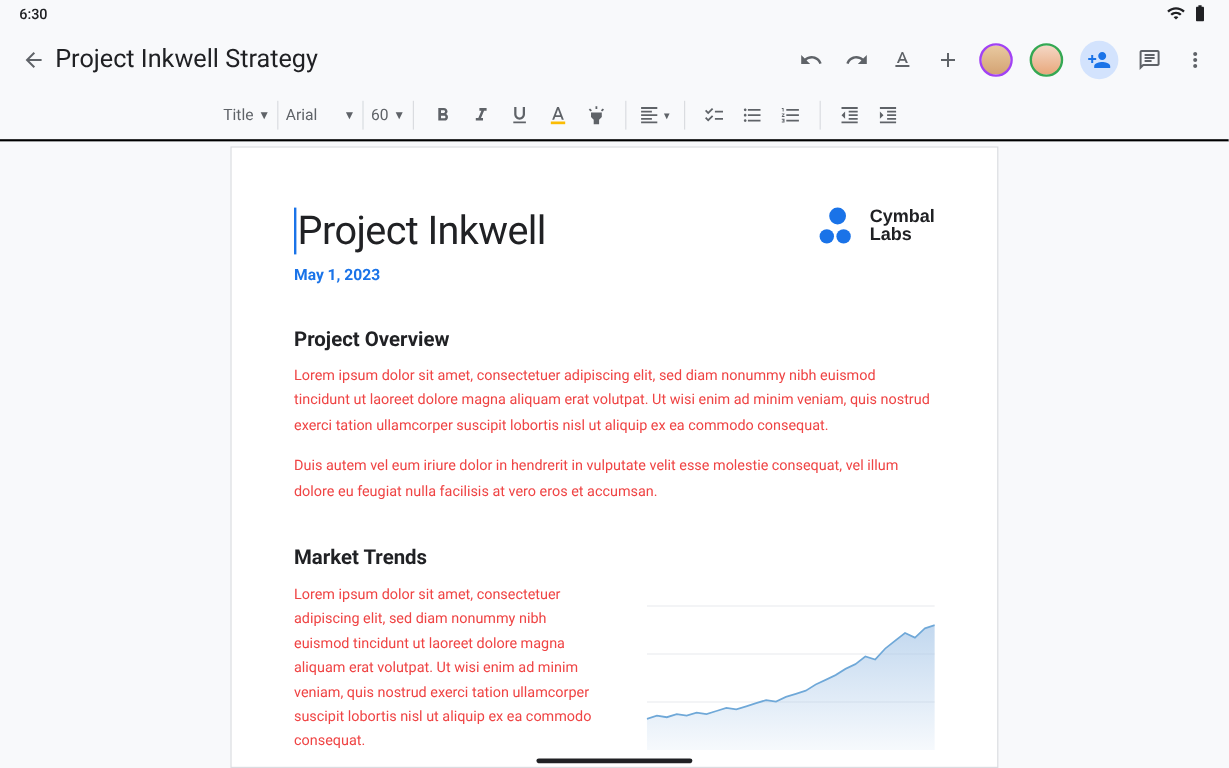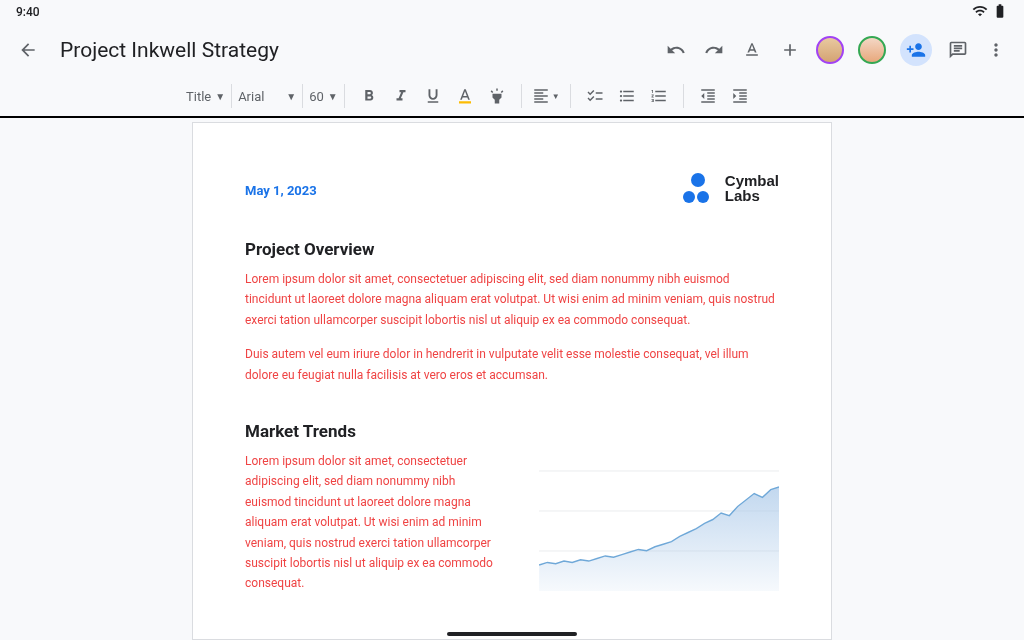--- a/index.html
+++ b/index.html
@@ -1,20 +1,20 @@
 <!DOCTYPE html>
 <html><head>
 <meta charset="utf-8">
 <style>
   * { box-sizing: border-box; margin: 0; padding: 0; }
   html, body { width: 1024px; height: 640px; font-family: Roboto, Arial, sans-serif; background: #f8f9fb; overflow: hidden; }
   .status-bar { display: flex; justify-content: space-between; align-items: center; padding: 4px 16px; height: 24px; font-size: 12px; font-weight: 500; color: #202124; }
   .status-right { display: flex; gap: 4px; align-items: center; }
   .titlebar { display: flex; align-items: center; justify-content: space-between; padding: 8px 16px; height: 52px; }
-  .title-left { display: flex; align-items: flex-end; gap: 20px; }
+  .title-left { display: flex; align-items: flex-end; gap: 6px; }
   .doc-title { font-size: 21px; color: #202124; font-weight: 400; }
   .title-right { display: flex; align-items: center; gap: 14px; }
   .icon-btn { width: 24px; height: 24px; display: flex; align-items: center; justify-content: center; cursor: pointer; color: #5f6368; }
   .icon-btn svg { width: 20px; height: 20px; }
   .avatar { width: 28px; height: 28px; border-radius: 50%; border: 2px solid; display: flex; align-items: center; justify-content: center; font-size: 16px; }
   .avatar1 { border-color: #a142f4; background: linear-gradient(#e8c9a0,#d4a373); }
   .avatar2 { border-color: #34a853; background: linear-gradient(#f4d7c5,#e8a87c); }
   .share-btn { background: #d3e3fd; border-radius: 50%; width: 32px; height: 32px; display: flex; align-items: center; justify-content: center; cursor: pointer; }
   .toolbar { display: flex; align-items: center; padding: 6px 16px 6px 180px; height: 42px; gap: 0; border-bottom: 2px solid #000000; }
   .tb-group { display: flex; align-items: center; gap: 4px; padding: 0 10px; }
@@ -41,21 +41,21 @@
   .col-text { flex: 1; }
   .chart { flex: 1; height: 140px; position: relative; }
   .chart svg { width: 100%; height: 100%; }
   .nav-pill { position: absolute; bottom: 4px; left: 50%; transform: translateX(-50%); width: 130px; height: 4px; background: #202124; border-radius: 2px; }
   .chev { font-size: 10px; }
 </style>
 </head>
 <body>
 
 <div class="status-bar">
-  <span>9:40</span>
+  <span>6:30</span>
   <div class="status-right">
     <span><svg viewBox="0 0 24 24" width="16" height="16" fill="#202124">
           <path d="M1 9l2 2c4.97-4.97 13.03-4.97 18 0l2-2C16.93 2.93 7.07 2.93 1 9zm8 8l3 3 3-3c-1.65-1.66-4.34-1.66-6 0zm-4-4l2 2c2.76-2.76 7.24-2.76 10 0l2-2C15.14 9.14 8.87 9.14 5 13z"></path>
         </svg></span>
     <span><svg viewBox="0 0 24 24" width="16" height="16" fill="#202124">
           <path d="M15.67 4H14V2h-4v2H8.33C7.6 4 7 4.6 7 5.33v15.33C7 21.4 7.6 22 8.33 22h7.33c.74 0 1.34-.6 1.34-1.33V5.33C17 4.6 16.4 4 15.67 4z"></path>
         </svg></span>
   </div>
 </div>
 
@@ -192,20 +192,21 @@
           <path d="M3 21h18v-2H3v2zM3 8v8l4-4-4-4zm8 9h10v-2H11v2zM3 3v2h18V3H3zm8 6h10V7H11v2zm0 4h10v-2H11v2z"></path>
         </svg>
       </span>
   </div>
 </div>
 
 <div class="canvas">
   <div class="page">
     <div class="doc-header">
       <div>
+        <h1 class="doc-h1"><span class="cursor">Project Inkwell</span></h1>
         <div class="doc-date">May 1, 2023</div>
       </div>
       <div class="logo">
         <div class="logo-dots">
             <div class="d d1"></div>
             <div class="d d2"></div>
             <div class="d d3"></div>
           </div>
         <div class="logo-text"><span>Cymbal</span><br><span>Labs</span></div>
       </div>

